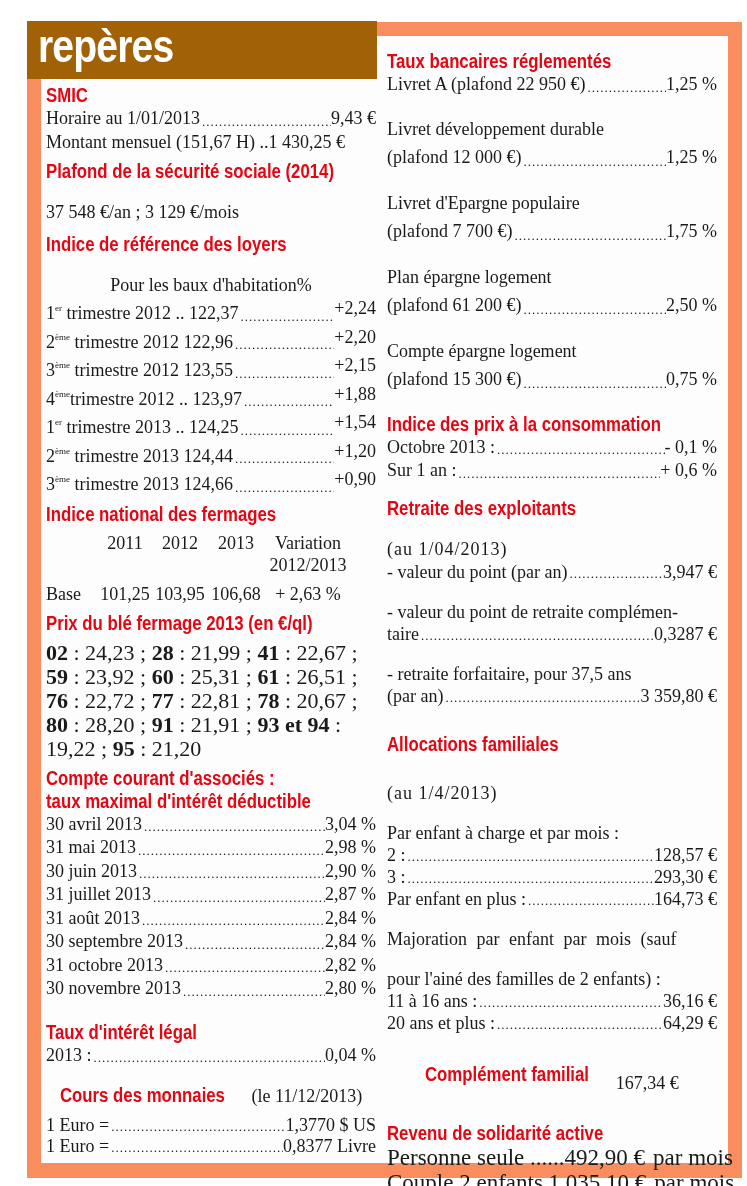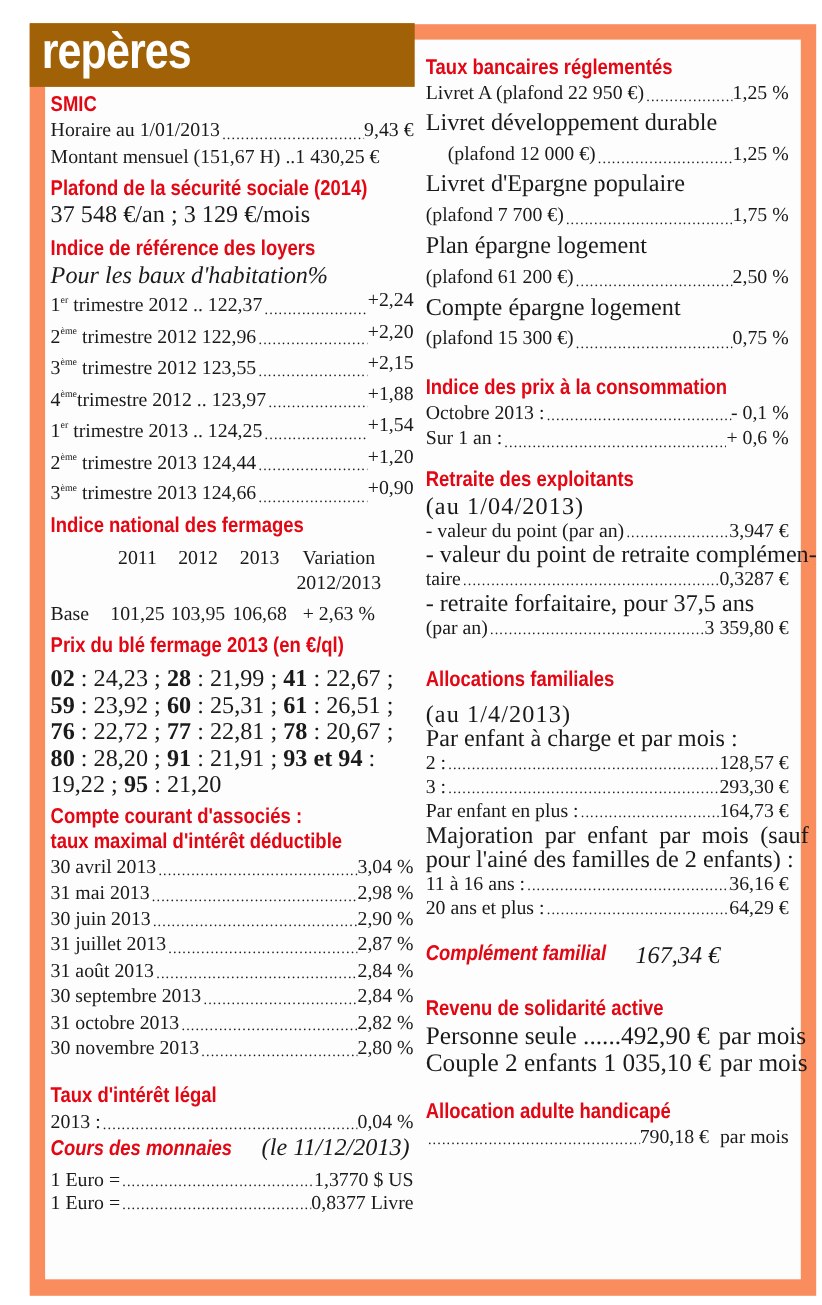--- a/index.html
+++ b/index.html
@@ -14,36 +14,36 @@
   .header-title { position: absolute; left: 11px; top: -2px; color: #fff;
                   font-family: "Liberation Sans", sans-serif; font-weight: bold;
                   font-size: 46px; letter-spacing: -1px; transform: scaleX(0.85);
                   transform-origin: left center; }
   .col { position: absolute; }
   .col-left { left: 46px; top: 84px; width: 330px; }
   .col-right { left: 387px; top: 50px; width: 330px; }
   .h { color: #e30613; font-family: "Liberation Sans", sans-serif; font-weight: bold;
        font-size: 19.5px; line-height: 23px; transform: scaleX(0.86); transform-origin: left center;
        white-space: nowrap; }
-  .t { font-size: 22px; line-height: 23.5px; white-space: nowrap; }
+  .t { font-size: 18px; line-height: 23.5px; white-space: nowrap; margin-top: 18px; }
   .row { display: flex; font-size: 18px; line-height: 23.5px; white-space: nowrap; }
   .row .lbl { flex: 0 0 auto; }
   .row .dots { flex: 1 1 auto; overflow: hidden; letter-spacing: 1px; font-size: 13px;
                align-self: flex-end; line-height: 18px; padding: 0 2px; }
   .row .dots::before { content: "........................................................................................................................"; }
   .row .val { flex: 0 0 auto; }
   .sp6 { height: 6px; } .sp8 { height: 8px; } .sp14 { height: 14px; } .sp20 { height: 20px; } .sp26 { height: 26px; }
   sup { font-size: 9px; vertical-align: 8px; }
   .ferm-head { display: grid; grid-template-columns: 52px 54px 56px 56px 88px; font-size: 18px; line-height: 22px; }
   .ferm-head span, .ferm-row span { text-align: center; }
   .ferm-row { display: grid; grid-template-columns: 52px 54px 56px 56px 88px; font-size: 18px; line-height: 24px; }
   .ferm-row span:first-child { text-align: left; }
   .ble { font-size: 22px; line-height: 24px; }
   .ble b { font-weight: bold; }
-  .between { display: flex; justify-content: flex-start; white-space: nowrap; font-style: italic; }
+  .between { display: flex; justify-content: center; white-space: nowrap; }
   .rsa { font-size: 23px; line-height: 25px; white-space: nowrap; display: flex; }
   .rsa .a { flex: 1 1 auto; } .rsa .b { flex: 0 0 auto; padding-left: 8px; }
 </style>
 </head>
 <body>
 
 <div class="frame">
   <div class="inner"></div>
 </div>
 <div class="header">
@@ -207,21 +207,21 @@
 
 <div class="col col-right">
   <div class="h">Taux bancaires réglementés</div>
   <div class="row">
       <span class="lbl">Livret A (plafond 22 950 €)</span>
       <span class="dots"></span>
       <span class="val">1,25 %</span>
     </div>
   <div id="tb-rows">
       <div class="t" style="line-height: 28px;">Livret développement durable</div>
-      <div class="row" style="line-height: 28px; margin-left: 20px;">
+      <div class="row" style="line-height: 28px;">
         <span class="lbl">(plafond 12 000 €)</span>
         <span class="dots"></span>
         <span class="val">1,25 %</span>
       </div>
       <div class="t" style="line-height: 28px;">Livret d'Epargne populaire</div>
       <div class="row" style="line-height: 28px;">
         <span class="lbl">(plafond 7 700  €)</span>
         <span class="dots"></span>
         <span class="val">1,75 %</span>
       </div>

